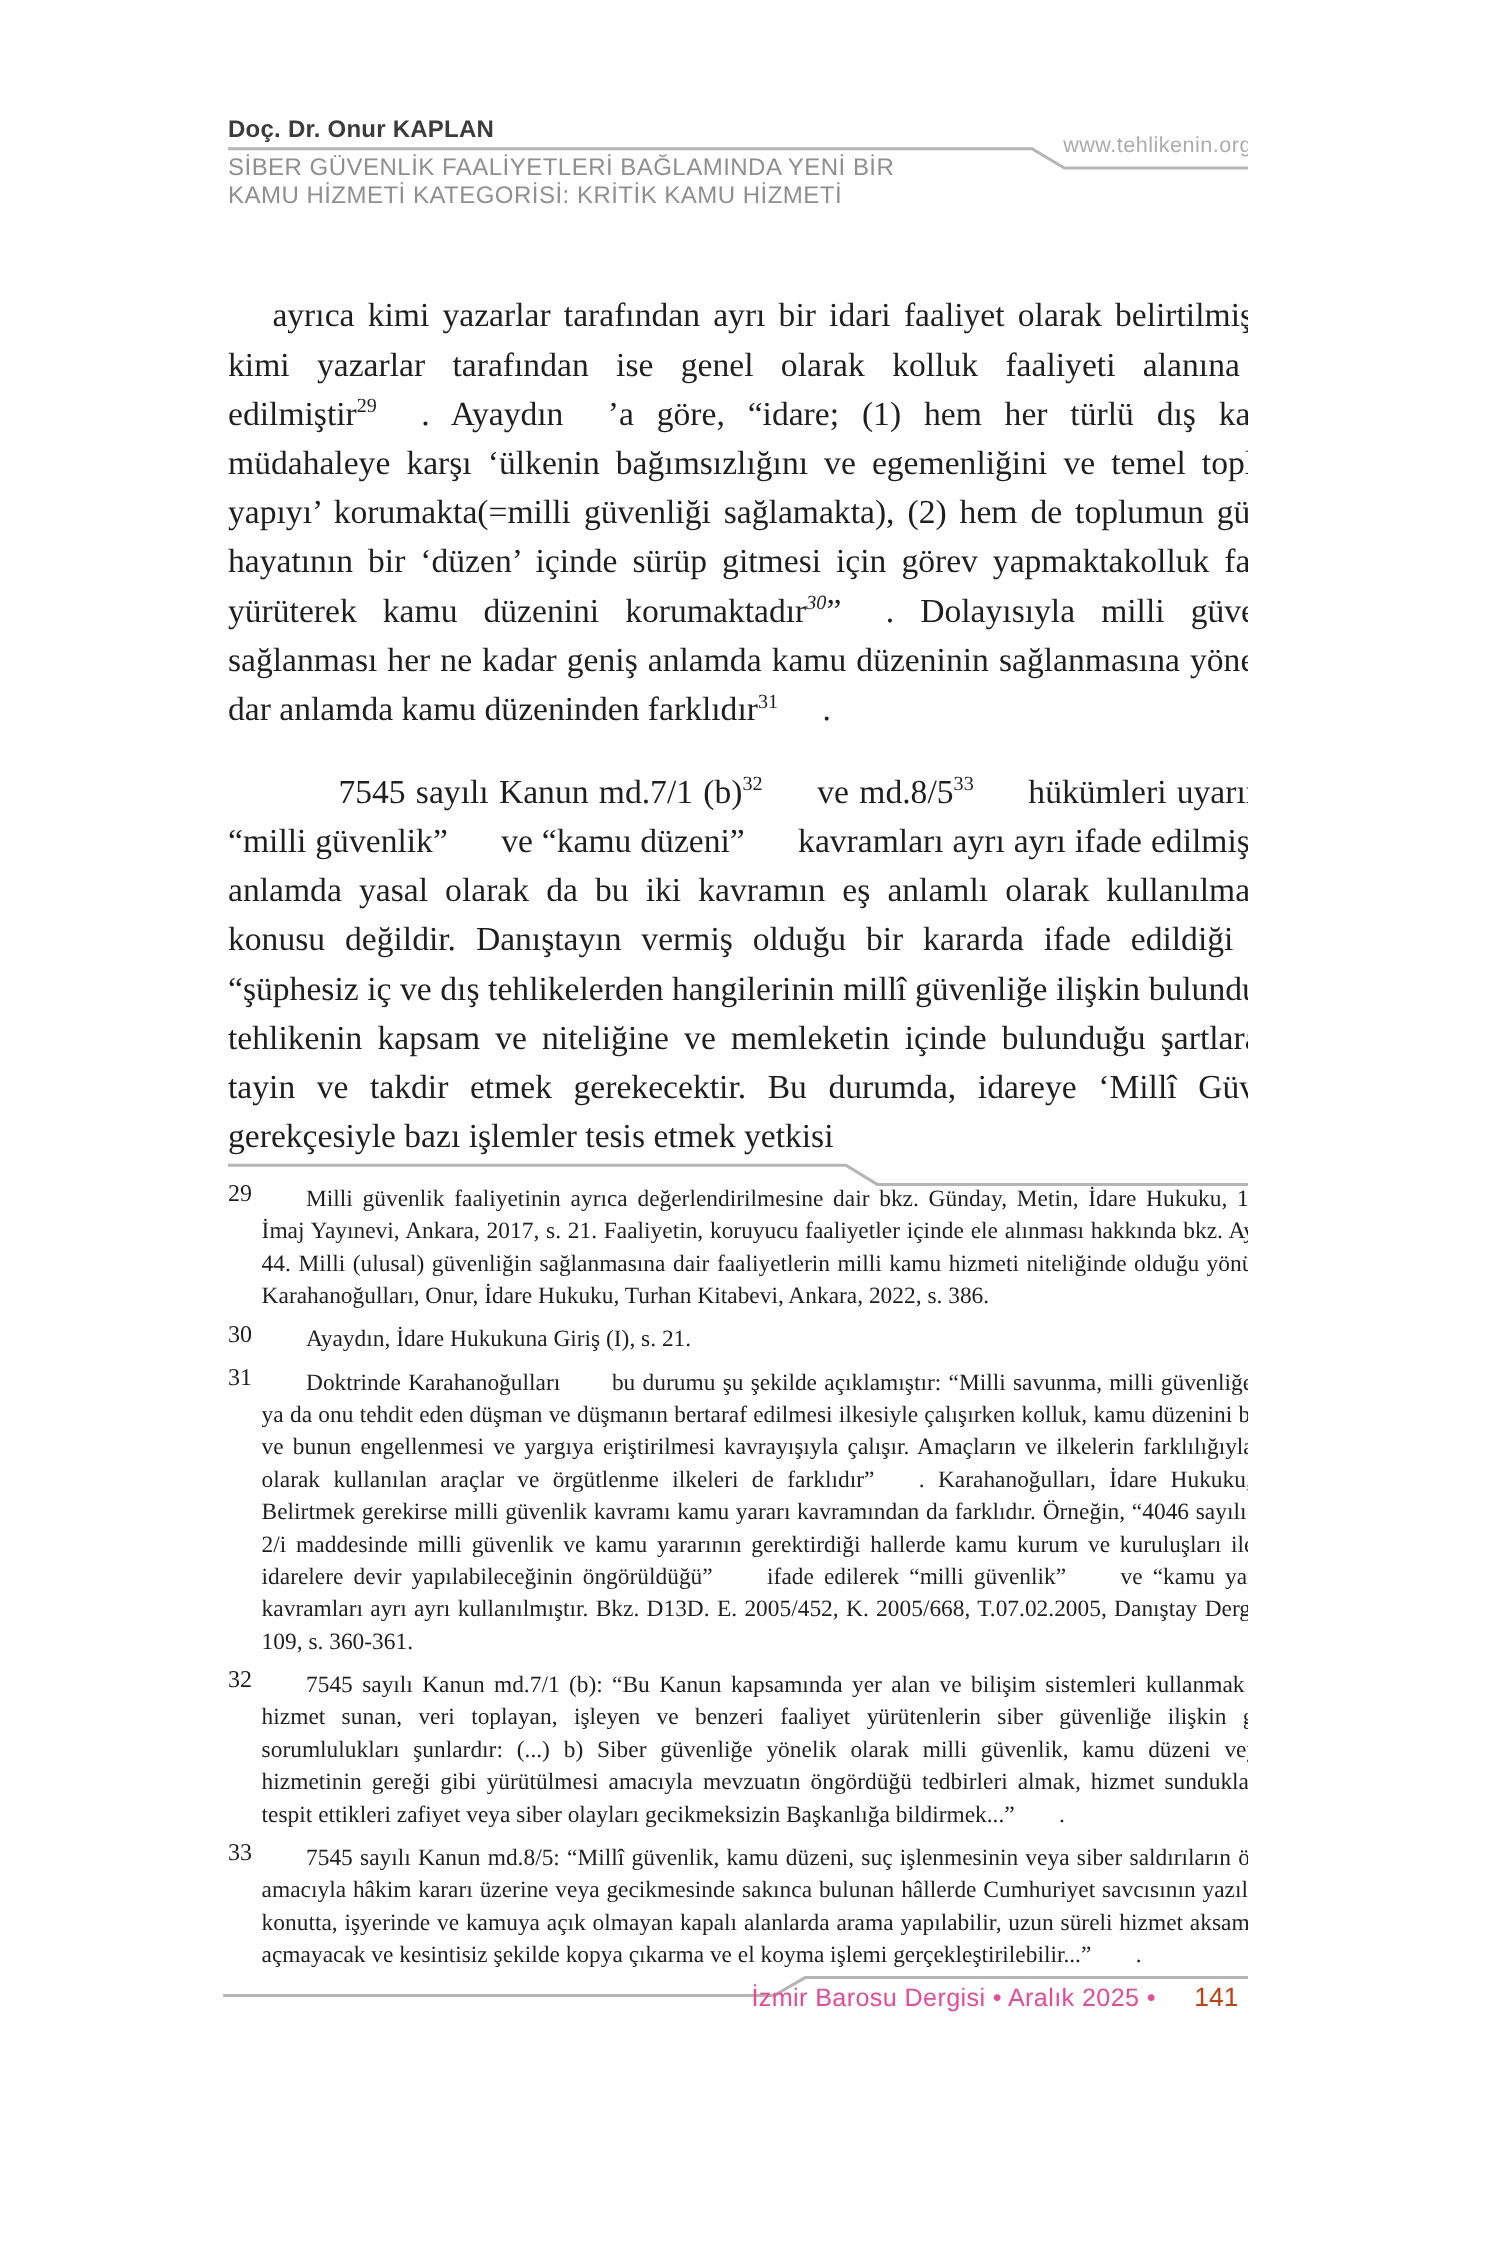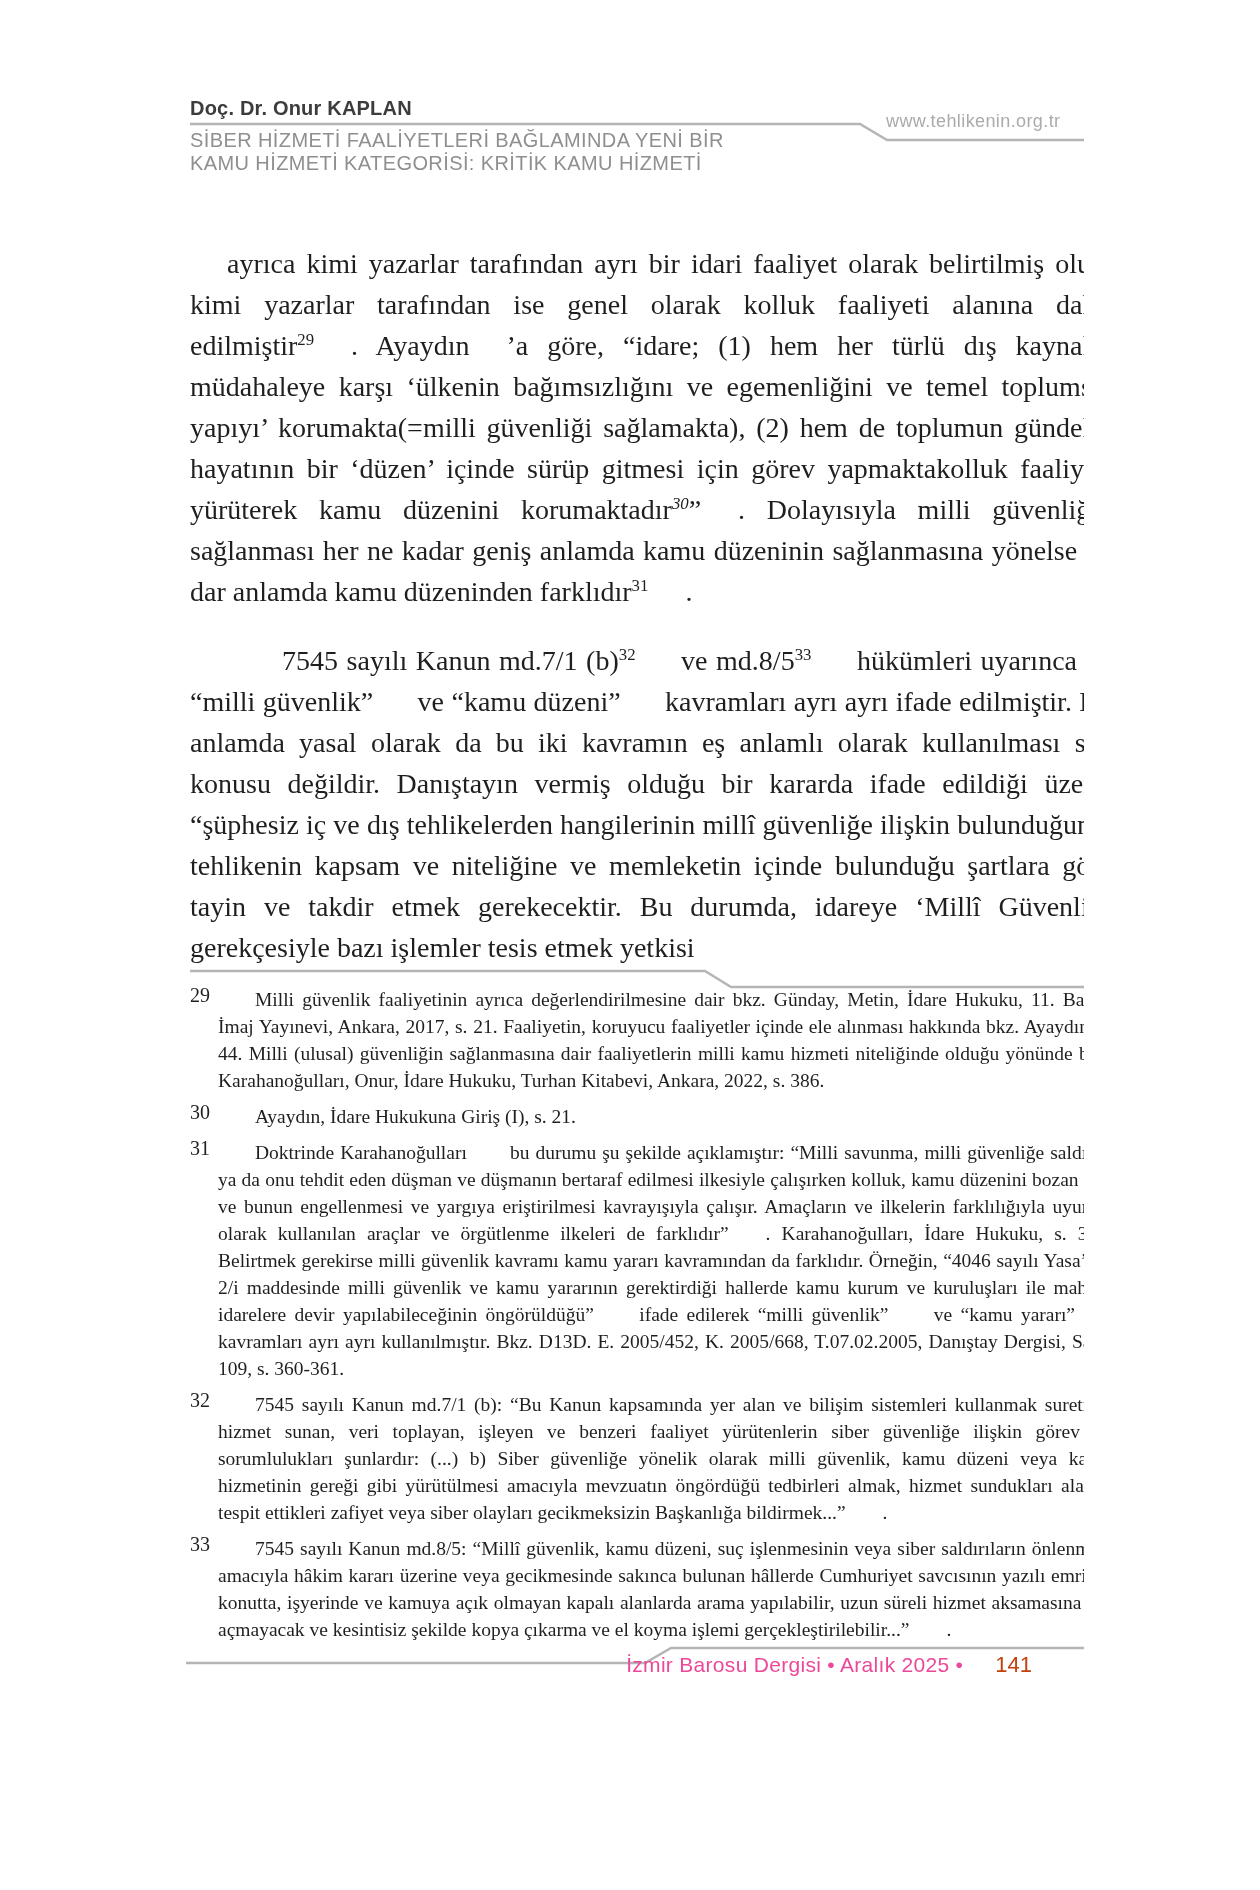--- a/index.html
+++ b/index.html
@@ -1,18 +1,18 @@
 <!DOCTYPE html>
 <html lang="tr"><head>
 <meta charset="utf-8">
 <style>
   html,body { margin:0; padding:0; background:#ffffff; }
   .page {
     position:relative; width:1040px; height:1890px; background:#ffffff;
-    font-family:"Liberation Serif", serif; overflow:hidden;padding-left:44px;
+    font-family:"Liberation Serif", serif; overflow:hidden;
   }
   
   .author {
     position:absolute; left:190px; top:97px;
     font-family:"Liberation Sans", sans-serif; font-weight:bold;
     font-size:20px; color:#3c3c3c; letter-spacing:0.2px; white-space:nowrap;
   }
   .website {
     position:absolute; left:886px; top:111px;
     font-family:"Liberation Sans", sans-serif; font-size:18px;
@@ -57,21 +57,21 @@
 
   <div class="author">Doç. Dr. Onur KAPLAN</div>
 
   <svg class="rule-svg" style="left:189px; top:122px;" width="925" height="21" viewBox="0 0 925 21">
     <polyline points="1,2 671,2 698,18 923,18" fill="none" stroke="#b5b5b5" stroke-width="2.5"></polyline>
   </svg>
 
   <div class="website">www.tehlikenin.org.tr</div>
 
   <div class="doc-title">
-    <div>SİBER HİZMETİ FAALİYETLERİ BAĞLAMINDA YENİ BİR</div>
+    <div>SİBER GÜVENLİK FAALİYETLERİ BAĞLAMINDA YENİ BİR</div>
     <div>KAMU HİZMETİ KATEGORİSİ: KRİTİK KAMU HİZMETİ</div>
   </div>
 
   <div class="body-text">
     <p class="para-1" style="margin:0;"><span class="run-n">ayrıca kimi yazarlar tarafından ayrı bir idari faaliyet olarak belirtilmiş olup, kimi yazarlar tarafından ise genel olarak kolluk faaliyeti alanına dahil edilmiştir</span><span class="run-sup">29</span><span class="run-n">. </span><span class="run-i">Ayaydın</span><span class="run-n">’a göre, </span><span class="run-i">“idare; (1) hem her türlü dış kaynaklı müdahaleye karşı ‘ülkenin bağımsızlığını ve egemenliğini ve temel toplumsal yapıyı’ korumakta(=milli güvenliği sağlamakta), (2) hem de toplumun gündelik hayatının bir ‘düzen’ içinde sürüp gitmesi için görev yapmaktakolluk faaliyeti yürüterek kamu düzenini korumaktadır</span><span class="run-supi">30</span><span class="run-i">”</span><span class="run-n">. Dolayısıyla milli güvenliğin sağlanması her ne kadar geniş anlamda kamu düzeninin sağlanmasına yönelse de dar anlamda kamu düzeninden farklıdır</span><span class="run-sup">31</span><span class="run-n">.</span></p>
     <p class="para-2" style="margin-bottom:0;"><span class="run-n">7545 sayılı Kanun md.7/1 (b)</span><span class="run-sup">32</span><span class="run-n"> ve md.8/5</span><span class="run-sup">33</span><span class="run-n"> hükümleri uyarınca da </span><span class="run-i">“milli güvenlik”</span><span class="run-n"> ve </span><span class="run-i">“kamu düzeni”</span><span class="run-n"> kavramları ayrı ayrı ifade edilmiştir. Bu anlamda yasal olarak da bu iki kavramın eş anlamlı olarak kullanılması söz konusu değildir. Danıştayın vermiş olduğu bir kararda ifade edildiği üzere, “şüphesiz iç ve dış tehlikelerden hangilerinin millî güvenliğe ilişkin bulunduğunu, tehlikenin kapsam ve niteliğine ve memleketin içinde bulunduğu şartlara göre tayin ve takdir etmek gerekecektir. Bu durumda, idareye ‘Millî Güvenlik’ gerekçesiyle bazı işlemler tesis etmek yetkisi</span></p>
   </div>
 
   <svg class="rule-svg" style="left:189px; top:969px;" width="925" height="20" viewBox="0 0 925 20">
     <polyline points="1,2 516,2 542,18 924,18" fill="none" stroke="#b5b5b5" stroke-width="2.5"></polyline>

